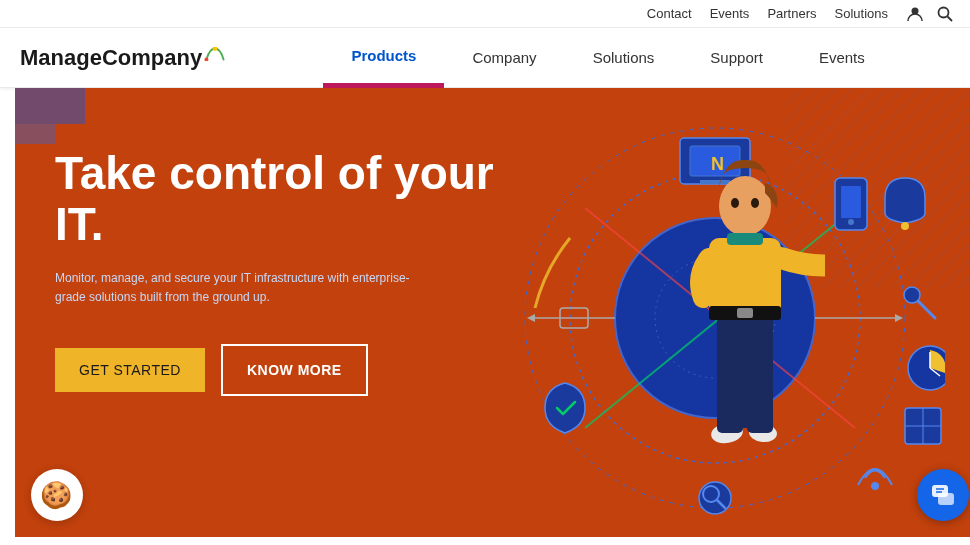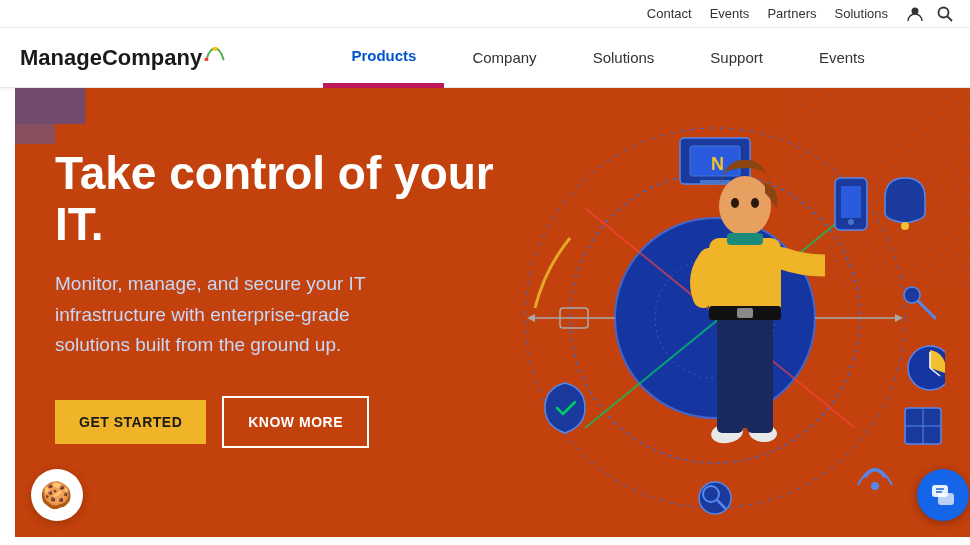--- a/index.html
+++ b/index.html
@@ -103,38 +103,38 @@
       z-index: 2;
     }
     .hero-title {
       font-size: 46px;
       font-weight: 800;
       color: #fff;
       line-height: 1.1;
       margin-bottom: 20px;
     }
     .hero-subtitle {
-      font-size: 19px;
+      font-size: 12px;
       color: #c8d8f8;
       line-height: 1.6;
       margin-bottom: 36px;
       max-width: 360px;
     }
     .hero-buttons {
       display: flex;
       gap: 16px;
       align-items: center;
     }
     .btn-primary {
       background: #f0b429;
       color: #1a1a1a;
       border: none;
       padding: 14px 24px;
       font-size: 14px;
-      font-weight: 700;
+      font-weight: 400;
       cursor: pointer;
       letter-spacing: 0.5px;
       text-transform: uppercase;
     }
     .btn-secondary {
       background: transparent;
       color: #fff;
       border: 2px solid #fff;
       padding: 16px 24px;
       font-size: 14px;

